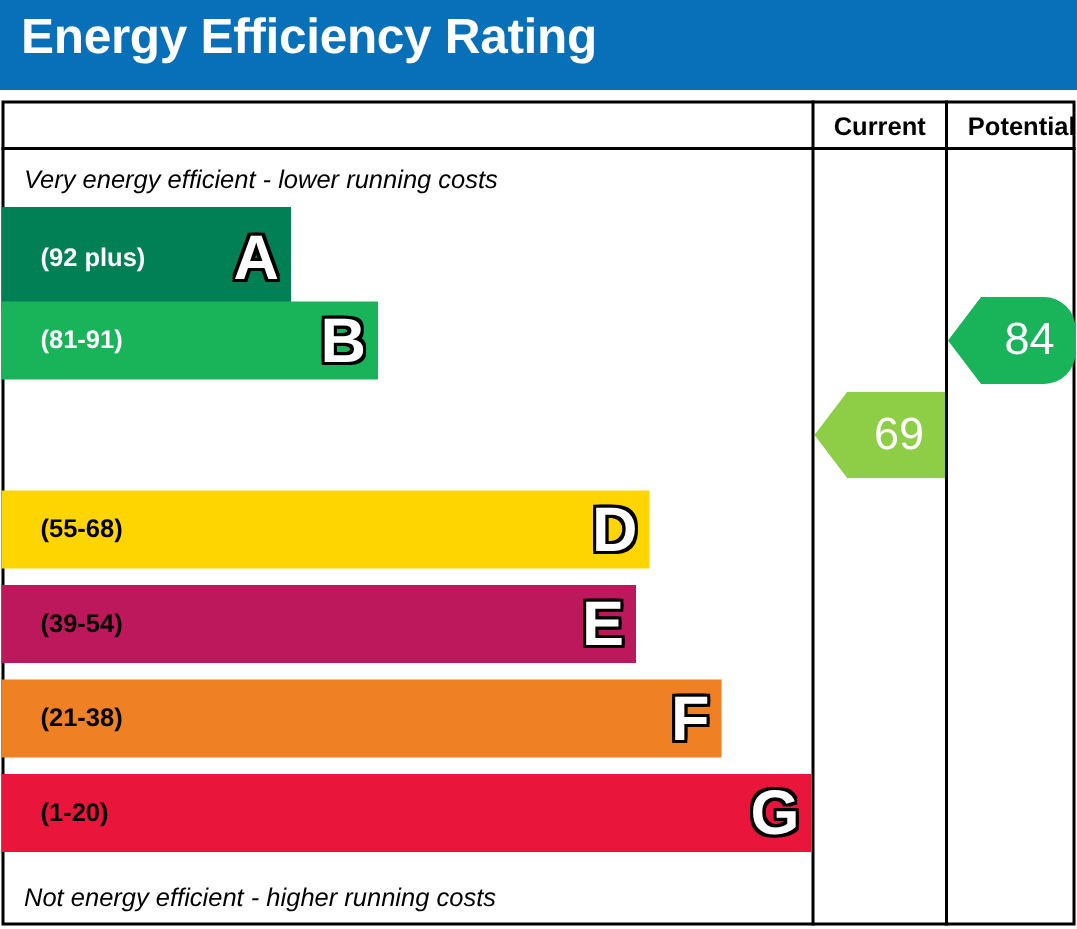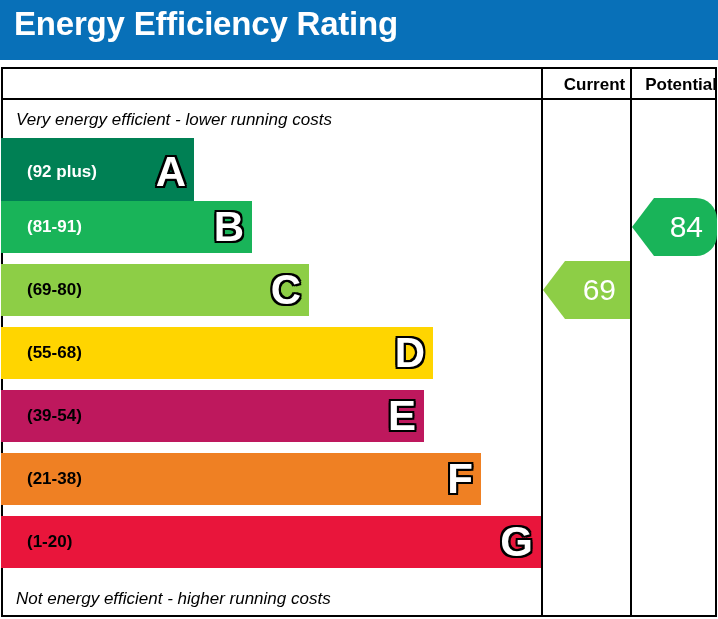--- a/index.html
+++ b/index.html
@@ -77,21 +77,21 @@
   .col-head {
     position: absolute;
     top: 73px;
     height: 24px;
     line-height: 24px;
     font-size: 17px;
     font-weight: bold;
     color: #000000;
     text-align: center;
   }
-  .col-head.current   { left: 543px; width: 103px; }
+  .col-head.current   { left: 543px; width: 87px; }
   .col-head.potential { left: 632px; width: 85px; text-align: right; }
 
   
   .caption {
     position: absolute;
     left: 16px;
     font-size: 17px;
     font-style: italic;
     color: #000000;
     white-space: nowrap;
@@ -171,24 +171,20 @@
   <div class="caption bottom">Not energy efficient - higher running costs</div>
 
   <div class="band" id="band-a" style="top: 138px; height: 68px; width: 193px; background: rgb(0, 128, 84);">
     <span class="band-range" style="color: rgb(255, 255, 255);">(92 plus)</span>
     <span class="band-letter">A</span>
   </div>
   <div class="band" id="band-b" style="top: 201px; height: 52px; width: 251px; background: rgb(25, 180, 89);">
     <span class="band-range" style="color: rgb(255, 255, 255);">(81-91)</span>
     <span class="band-letter">B</span>
   </div>
-  <div class="band" id="band-c" style="top: 264px; height: 52px; width: 308px; background: rgb(141, 206, 70);">
-    <span class="band-range" style="color: rgb(0, 0, 0);">(69-80)</span>
-    <span class="band-letter">C</span>
-  </div>
   <div class="band" id="band-d" style="top: 327px; height: 52px; width: 432px; background: rgb(255, 213, 0);">
     <span class="band-range" style="color: rgb(0, 0, 0);">(55-68)</span>
     <span class="band-letter">D</span>
   </div>
   <div class="band" id="band-e" style="top: 390px; height: 52px; width: 423px; background: #be185d;">
     <span class="band-range" style="color: rgb(0, 0, 0);">(39-54)</span>
     <span class="band-letter">E</span>
   </div>
   <div class="band" id="band-f" style="top: 453px; height: 52px; width: 480px; background: rgb(239, 128, 35);">
     <span class="band-range" style="color: rgb(0, 0, 0);">(21-38)</span>

